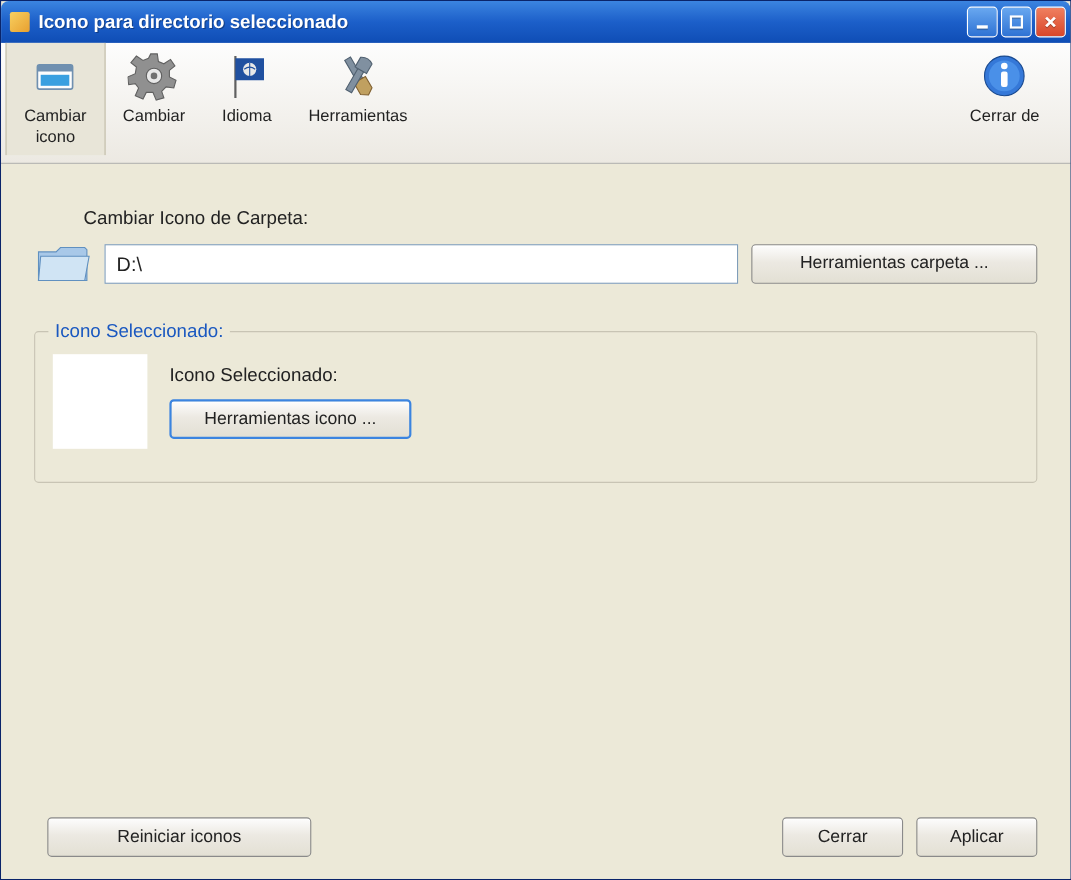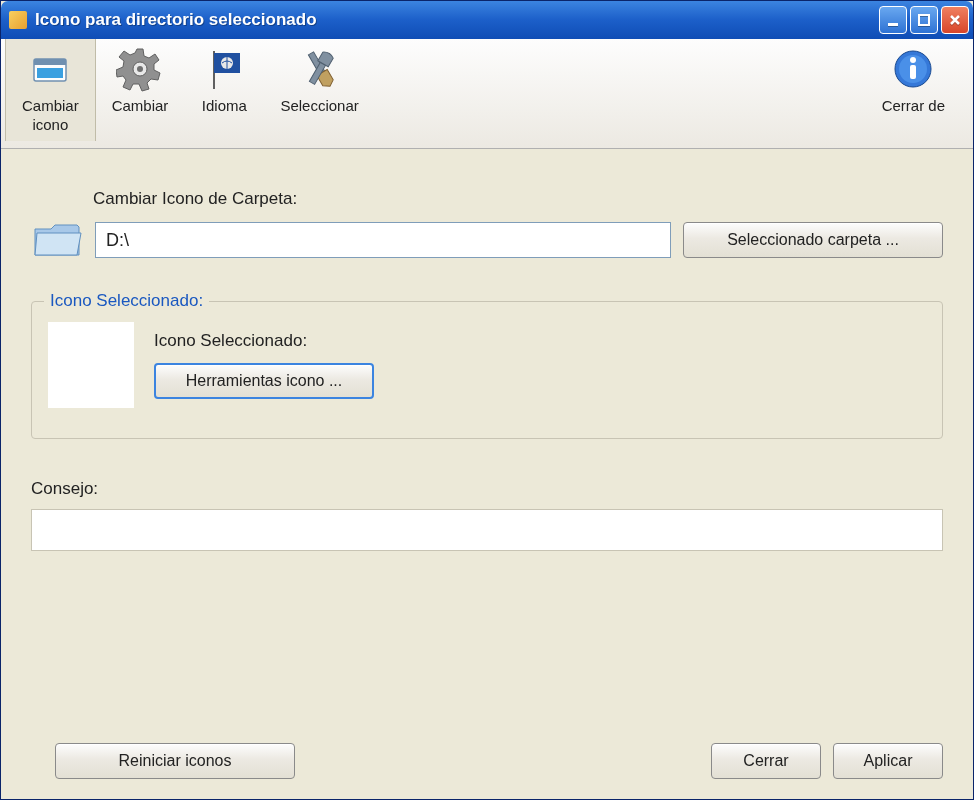--- a/index.html
+++ b/index.html
@@ -146,21 +146,21 @@
   }
   .xp-button.focused {
     border: 2px solid #3b84e0;
   }
 
   .groupbox {
     border: 1px solid #c8c4b4;
     border-radius: 4px;
     padding: 20px 4px 30px 16px;
     position: relative;
-    margin-bottom: 40px;
+    margin-bottom: 24px;
   }
   .groupbox-title {
     position: absolute;
     top: -11px;
     left: 12px;
     background: #ece9d8;
     padding: 0 6px;
     font-size: 17px;
     color: #1a58c0;
   }
@@ -190,21 +190,21 @@
   .tip-box {
     width: 100%;
     height: 42px;
     background: #fff;
     border: 1px solid #c8c4b4;
   }
 
   .bottom-bar {
     position: absolute;
     bottom: 20px;
-    left: 42px;
+    left: 30px;
     right: 30px;
     display: flex;
     align-items: center;
   }
   .bottom-bar .spacer { flex: 1; }
   .bottom-bar .xp-button { margin-left: 12px; min-width: 110px; }
   .bottom-bar .xp-button.wide { min-width: 240px; }
 </style>
 </head>
 <body>
@@ -276,66 +276,62 @@
           <g transform="rotate(-30 24 24)">
             <rect x="21" y="6" width="6" height="22" fill="#8090a0" stroke="#506070"></rect>
             <path d="M18 28 L30 28 L30 40 L24 44 L18 40 Z" fill="#c0a060" stroke="#806030"></path>
           </g>
           <g transform="rotate(30 24 24)">
             <rect x="21" y="18" width="6" height="22" fill="#8090a0" stroke="#506070"></rect>
             <path d="M18 8 Q24 4 30 8 L30 18 L18 18 Z" fill="#8090a0" stroke="#506070"></path>
           </g>
         </svg>
       </div>
-      <span>Seleccionar</span>
+      <span>Herramientas</span>
     </div>
     <div class="tb-spacer"></div>
     <div class="tb-item">
       <div class="tb-icon">
         <svg width="48" height="48" viewBox="0 0 48 48">
           <circle cx="24" cy="24" r="18" fill="#3578d8" stroke="#1a4a90" stroke-width="1"></circle>
           <circle cx="24" cy="24" r="14" fill="#4a90e8"></circle>
           <circle cx="24" cy="15" r="3" fill="#fff"></circle>
           <rect x="21" y="20" width="6" height="14" rx="2" fill="#fff"></rect>
         </svg>
       </div>
       <span>Cerrar de</span>
     </div>
   </div>
 
   <div class="content">
 
-    <div class="section-label" style="margin-left:62px;">Cambiar Icono de Carpeta:</div>
+    <div class="section-label" style="margin-left:45px;">Cambiar Icono de Carpeta:</div>
 
     <div class="folder-row">
       <div class="folder-icon">
         <svg width="52" height="42" viewBox="0 0 52 42">
           <path d="M4 10 L20 10 L24 6 L46 6 L48 8 L48 36 L4 36 Z" fill="#a8c8e8" stroke="#6090c0" stroke-width="1"></path>
           <path d="M6 14 L50 14 L46 36 L4 36 Z" fill="#d0e4f4" stroke="#6090c0" stroke-width="1"></path>
         </svg>
       </div>
       <input type="text" class="path-input" value="D:\" style="">
-      <button class="xp-button" style="min-width:260px;">Seleccionado carpeta ...</button>
+      <button class="xp-button" style="min-width:260px;">Herramientas carpeta ...</button>
     </div>
 
     <div class="groupbox">
       <div class="groupbox-title">Icono Seleccionado:</div>
       <div class="icon-preview-row">
         <div class="icon-preview"></div>
         <div class="icon-col">
           <div class="sub-label">Icono Seleccionado:</div>
           <button class="xp-button focused" style="min-width:220px;">Herramientas icono ...</button>
         </div>
       </div>
     </div>
 
-    <div class="tip-area">
-      <div class="section-label">Consejo:</div>
-      <div class="tip-box"></div>
-    </div>
 
     <div class="bottom-bar">
       <button class="xp-button wide">Reiniciar iconos</button>
       <div class="spacer"></div>
       <button class="xp-button">Cerrar</button>
       <button class="xp-button">Aplicar</button>
     </div>
 
   </div>
 

